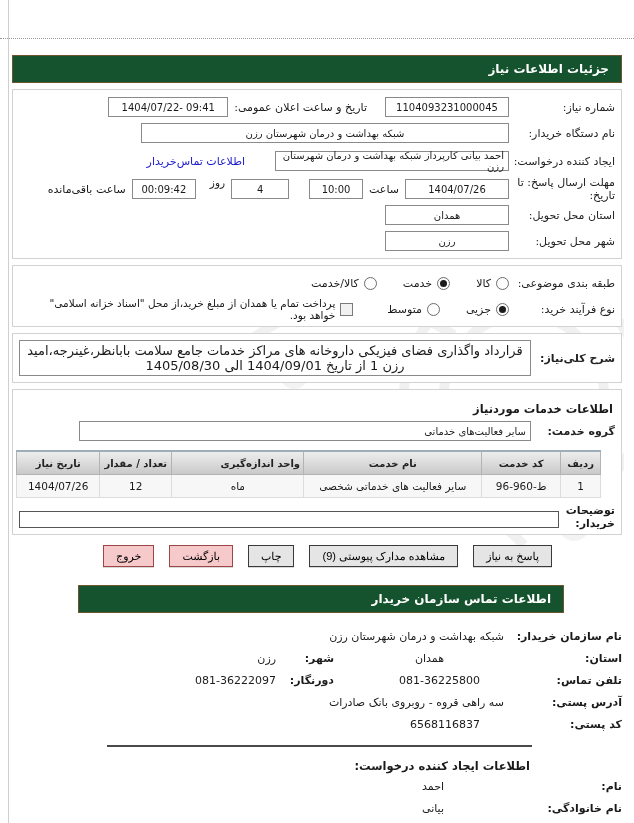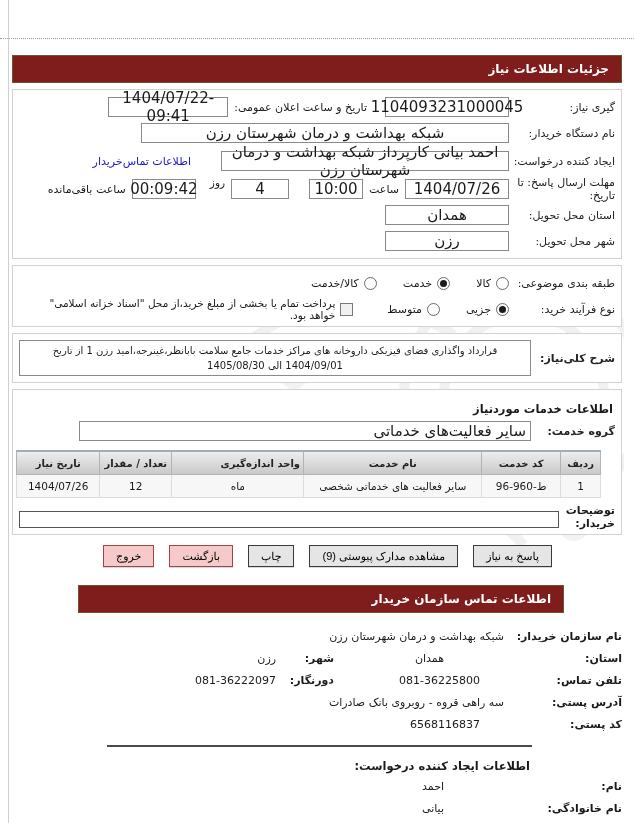--- a/index.html
+++ b/index.html
@@ -6,42 +6,42 @@
   body{
     width:634px;height:823px;position:relative;overflow:hidden;
     background:#ffffff;color:#1a1a1a;
     font-family:"DejaVu Sans", sans-serif;font-size:11px;
   }
   .vline{position:absolute;left:8px;top:0;bottom:0;width:0;border-left:1px solid #cfcfcf;}
   .dotline{position:absolute;top:38px;left:0;right:0;border-top:1px dotted #9a9a9a;}
   .watermark{position:absolute;top:225px;right:10px;opacity:.55;pointer-events:none;}
   .content{position:absolute;top:55px;left:12px;right:12px;direction:rtl;}
   .bar{
-    background:#7f1d1d;border:1px solid #6e5530;color:#fff;font-weight:bold;font-size:12px;
+    background:#14532d;border:1px solid #6e5530;color:#fff;font-weight:bold;font-size:12px;
     height:28px;display:flex;align-items:center;padding:0 12px;box-sizing:border-box;
   }
   .panel{border:1px solid #d2d2d2;background:#fff;margin-top:6px;padding:4px 6px;}
   .row{display:flex;align-items:center;min-height:26px;}
   .lbl{width:106px;flex:0 0 auto;color:#222;line-height:13px;}
   .lbl.b{font-weight:bold;}
   .box{
     border:1px solid #8a8a8a;background:#fff;height:20px;box-sizing:border-box;
-    display:flex;align-items:center;justify-content:center;font-size:15px;padding:0 4px;text-align:center;
+    display:flex;align-items:center;justify-content:center;font-size:10px;padding:0 4px;
   }
   .ltr{direction:ltr;unicode-bidi:isolate;}
   .link{color:#1a1acd;margin-right:30px;cursor:pointer;}
   .inl{margin:0 6px;}
   .radio{width:11px;height:11px;border:1px solid #6b6b6b;border-radius:50%;background:#fdfdfd;
          display:inline-block;position:relative;flex:0 0 auto;}
   .radio.sel::after{content:"";position:absolute;inset:2px;border-radius:50%;background:#1b1b1b;}
   .chk{width:11px;height:11px;border:1px solid #7a7a7a;background:#f1f1f1;display:inline-block;flex:0 0 auto;}
   .ritem{display:flex;align-items:center;gap:5px;margin-left:26px;}
   .small{font-size:10.5px;}
   .descbox{flex:1;height:36px;border:1px solid #8a8a8a;display:flex;align-items:center;justify-content:center;
-           text-align:center;font-size:10px;line-height:15px;padding:1px 6px;box-sizing:border-box;}
+           text-align:center;font-size:13px;line-height:15px;padding:1px 6px;box-sizing:border-box;}
   .heading{font-weight:bold;font-size:11.5px;margin:8px 2px 2px;}
   table.svc{border-collapse:collapse;margin:6px 14px 2px;width:585px;direction:rtl;}
   table.svc th{
     background:linear-gradient(#ededed,#c9c9c9);border:1px solid #b3b3b3;border-top:2px solid #9fadbb;
     font-weight:bold;font-size:10px;height:22px;padding:0 3px;color:#222;
   }
   table.svc td{border:1px solid #dcdcdc;background:#f7f7f7;height:22px;text-align:center;font-size:10.5px;padding:0 3px;}
   .notesrow{display:flex;align-items:flex-end;margin-top:6px;}
   .noteslbl{width:54px;font-weight:bold;line-height:13px;}
   .notesbox{flex:1;height:15px;border:1px solid #555;background:#fff;margin:0 2px 2px 0;}
@@ -82,32 +82,32 @@
 </svg>
 
 <div class="content">
 
   <div class="bar">
     <span>جزئیات اطلاعات نیاز</span>
   </div>
 
   <div class="panel">
     <div class="row">
-      <span class="lbl">گیری نیاز:</span>
+      <span class="lbl">شماره نیاز:</span>
       <div class="box ltr" style="width:124px;">1104093231000045</div>
       <span class="inl" style="margin-right:18px;">تاریخ و ساعت اعلان عمومی:</span>
       <div class="box ltr" style="width:120px;">1404/07/22- 09:41</div>
     </div>
     <div class="row">
       <span class="lbl">نام دستگاه خریدار:</span>
       <div class="box" style="width:368px;">شبکه بهداشت و درمان شهرستان رزن</div>
     </div>
     <div class="row" style="min-height:30px;">
       <span class="lbl">ایجاد کننده درخواست:</span>
-      <div class="box" style="width:288px;">احمد بیانی کارپرداز شبکه بهداشت و درمان شهرستان رزن</div>
+      <div class="box" style="width:234px;">احمد بیانی کارپرداز شبکه بهداشت و درمان شهرستان رزن</div>
       <span class="link">اطلاعات تماس‌خریدار</span>
     </div>
     <div class="row">
       <span class="lbl">مهلت ارسال پاسخ: تا تاریخ:</span>
       <div class="box ltr" style="width:104px;">1404/07/26</div>
       <span class="inl">ساعت</span>
       <div class="box ltr" style="width:54px;">10:00</div>
       <div class="box ltr" style="width:58px;margin-right:20px;">4</div>
       <span class="inl small" style="align-self:flex-start;">روز</span>
       <div class="box ltr" style="width:64px;margin-right:8px;">00:09:42</div>
@@ -144,21 +144,21 @@
       <span class="ritem">
         <span class="radio sel"></span>
         <span>جزیی</span>
       </span>
       <span class="ritem">
         <span class="radio"></span>
         <span>متوسط</span>
       </span>
       <span class="ritem small" style="margin-right:8px;">
         <span class="chk"></span>
-        <span>پرداخت تمام یا بخشی از مبلغ خرید،از محل "اسناد خزانه اسلامی" خواهد بود.</span>
+        <span>پرداخت تمام یا همدان از مبلغ خرید،از محل "اسناد خزانه اسلامی" خواهد بود.</span>
       </span>
     </div>
   </div>
 
   <div class="panel">
     <div class="row" style="min-height:40px;">
       <span class="lbl b" style="width:84px;">شرح کلی‌نیاز:</span>
       <div class="descbox">قرارداد واگذاری فضای فیزیکی داروخانه های مراکز خدمات جامع سلامت بابانظر،غینرجه،امید رزن 1 از تاریخ 1404/09/01 الی 1405/08/30</div>
     </div>
   </div>

